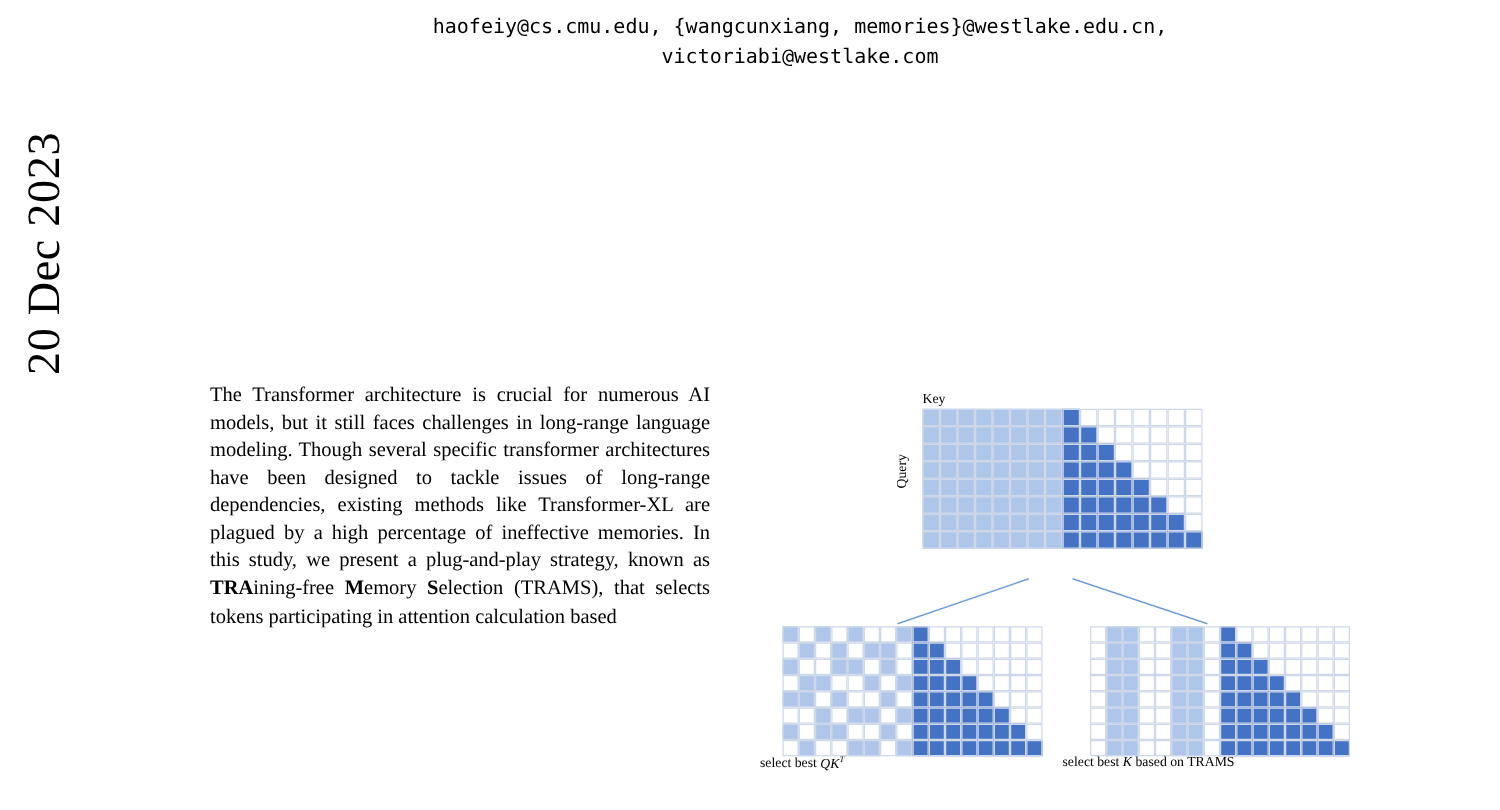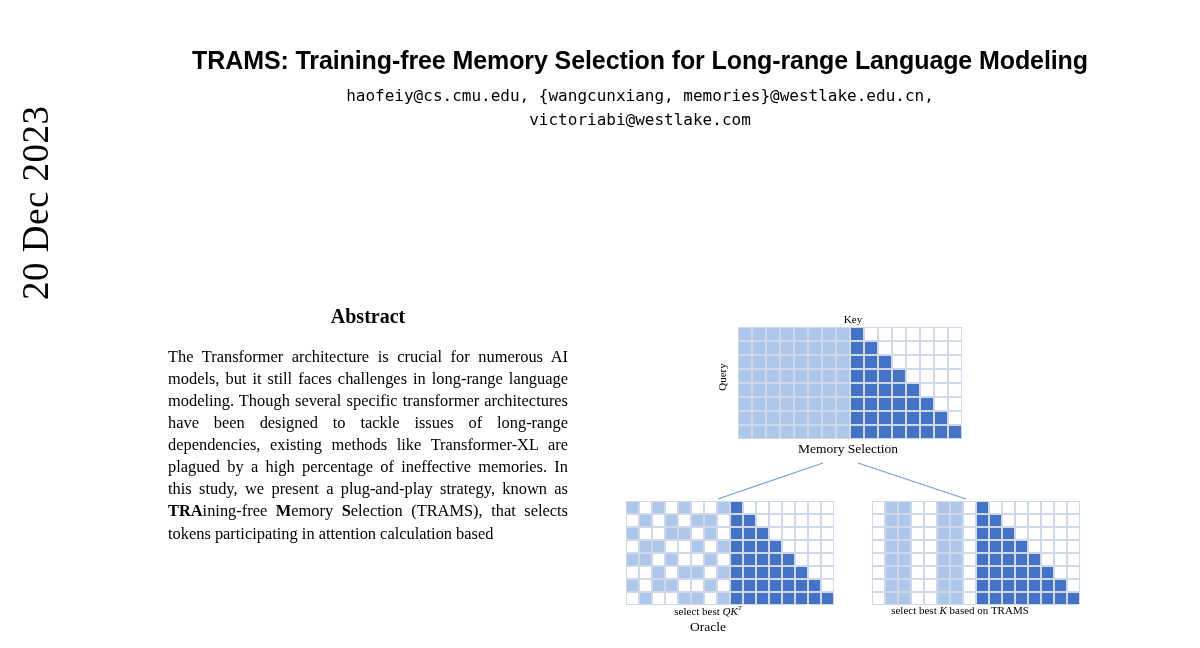--- a/index.html
+++ b/index.html
@@ -111,53 +111,51 @@
     display: grid;
     gap: 0;
     background: #ffffff;
   }
   .cell {
     border: 1px solid #cfd8e8;
     box-sizing: border-box;
   }
   .cap-small {
     font-size: 11px;
-    text-align: center;
+    text-align: left;
   }
   .cap-mid {
     font-size: 13.5px;
     text-align: center;
   }
   .vlabel {
     font-size: 11px;
     transform: rotate(-90deg);
     white-space: nowrap;
   }
   .connector { position: absolute; }
 </style>
 </head>
 <body>
 
 <div class="side-stamp">20 Dec 2023</div>
 
 <div class="paper">
 
-  <div class="title">TRAMS: Training-free Memory Selection for Long-range Language Modeling</div>
 
 
 
   <div class="emails">
     <div>haofeiy@cs.cmu.edu, {wangcunxiang, memories}@westlake.edu.cn,</div>
     <div>victoriabi@westlake.com</div>
   </div>
 
   <div class="columns">
 
     <div class="col-left">
-      <div class="abstract-head">Abstract</div>
       <div class="abstract-body">
         <span>The Transformer architecture is crucial for numerous AI models, but it still faces challenges in long-range language modeling. Though several specific transformer architectures have been designed to tackle issues of long-range dependencies, existing methods like Transformer-XL are plagued by a high percentage of ineffective memories. In this study, we present a plug-and-play strategy, known as </span><b>TRA</b><span>ining-free </span><b>M</b><span>emory </span><b>S</b><span>election (TRAMS), that selects tokens participating in attention calculation based</span>
       </div>
     </div>
 
     <div class="col-right">
       <div class="fig">
 
         <div style="position:absolute; left:140px; top:0; width:230px;">
           <div class="cap-small">Key</div>
@@ -290,23 +288,20 @@
               <div class="cell" style="background: rgb(68, 114, 196);"></div>
               <div class="cell" style="background: rgb(68, 114, 196);"></div>
               <div class="cell" style="background: rgb(68, 114, 196);"></div>
               <div class="cell" style="background: rgb(68, 114, 196);"></div>
               <div class="cell" style="background: rgb(68, 114, 196);"></div>
               <div class="cell" style="background: rgb(68, 114, 196);"></div>
               <div class="cell" style="background: rgb(68, 114, 196);"></div>
               <div class="cell" style="background: rgb(68, 114, 196);"></div>
             </div>
           </div>
-        <div style="position:absolute; left:120px; top:128px; width:260px;">
-          <div class="cap-mid">Memory Selection</div>
-        </div>
 
         <svg class="connector" style="left:0; top:146px;" width="500" height="42">
           <line x1="225" y1="4" x2="120" y2="40" stroke="#6f9fd8" stroke-width="1.2"></line>
           <line x1="260" y1="4" x2="368" y2="40" stroke="#6f9fd8" stroke-width="1.2"></line>
         </svg>
 
         <div id="left-grid" style="position:absolute; left:28px; top:188px;">
             <div class="grid" style="grid-template-columns: repeat(16, 13px); grid-template-rows: repeat(8, 13px);">
               <div class="cell" style="background: rgb(174, 198, 234);"></div>
               <div class="cell" style="background: rgb(255, 255, 255);"></div>
@@ -433,21 +428,20 @@
               <div class="cell" style="background: rgb(68, 114, 196);"></div>
               <div class="cell" style="background: rgb(68, 114, 196);"></div>
               <div class="cell" style="background: rgb(68, 114, 196);"></div>
               <div class="cell" style="background: rgb(68, 114, 196);"></div>
               <div class="cell" style="background: rgb(68, 114, 196);"></div>
               <div class="cell" style="background: rgb(68, 114, 196);"></div>
             </div>
           </div>
         <div style="position:absolute; left:10px; top:291px; width:200px;">
           <div class="cap-small">select best <i>QK<sup>T</sup></i></div>
-          <div class="cap-mid" style="margin-top:2px;">Oracle</div>
         </div>
 
         <div id="right-grid" style="position:absolute; left:274px; top:188px;">
             <div class="grid" style="grid-template-columns: repeat(16, 13px); grid-template-rows: repeat(8, 13px);">
               <div class="cell" style="background: rgb(255, 255, 255);"></div>
               <div class="cell" style="background: rgb(174, 198, 234);"></div>
               <div class="cell" style="background: rgb(174, 198, 234);"></div>
               <div class="cell" style="background: rgb(255, 255, 255);"></div>
               <div class="cell" style="background: rgb(255, 255, 255);"></div>
               <div class="cell" style="background: rgb(174, 198, 234);"></div>

